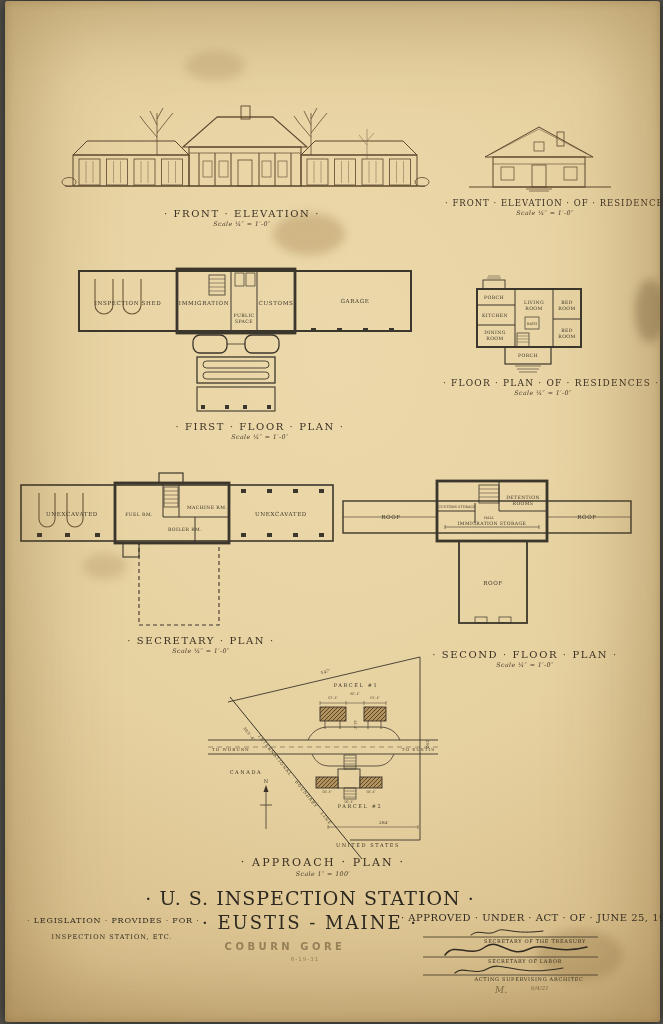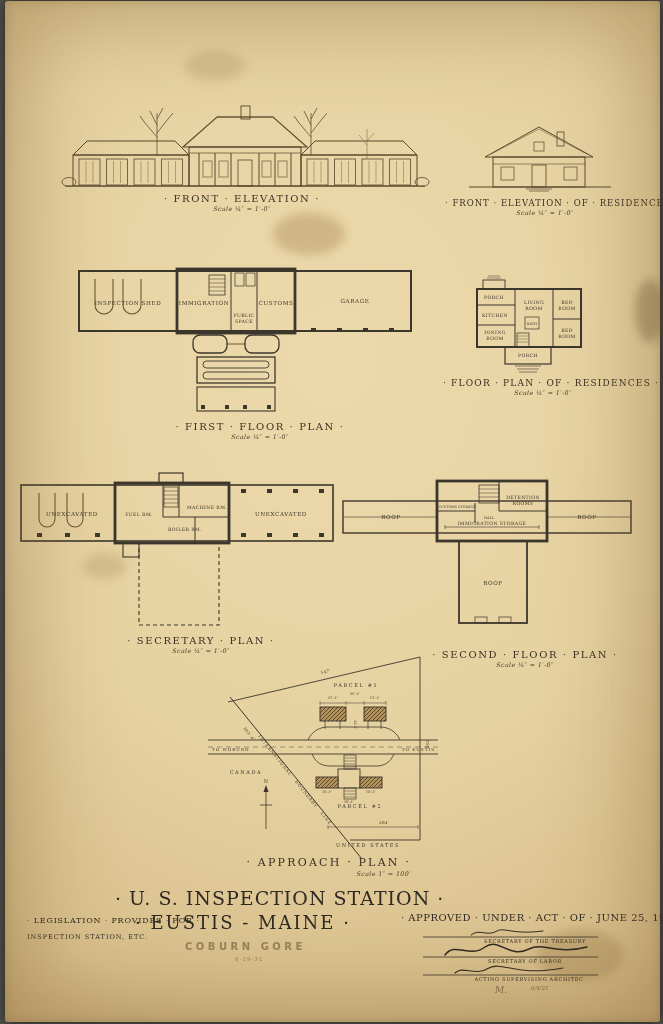--- a/index.html
+++ b/index.html
@@ -18,21 +18,21 @@
   .ft2{font-size:6.3px;font-style:italic;letter-spacing:.4px;margin-top:1px;color:#4a3d2c;}
   svg{position:absolute;overflow:visible;}
   svg text{font-family:"DejaVu Serif","Liberation Serif",serif;fill:#3d372b;}
   .roomlbl{font-size:5.6px;letter-spacing:.6px;text-anchor:middle;}
   .roomsm{font-size:4.6px;letter-spacing:.4px;text-anchor:middle;}
   .maplbl{font-size:5px;letter-spacing:1.6px;text-anchor:middle;}
   .dim{font-size:4.2px;letter-spacing:.3px;text-anchor:middle;fill:#473d2d;}
   .dimtiny{font-size:3.4px;text-anchor:middle;fill:#473d2d;}
   .ink{stroke:#3c372c;fill:none;}
   .elev{stroke:#5a482f;fill:none;}
-  .title-block{position:absolute;text-align:left;color:#2e2a22;}
+  .title-block{position:absolute;text-align:center;color:#2e2a22;}
   #title1{left:110px;top:886px;width:390px;font-size:19px;letter-spacing:1px;white-space:nowrap;}
   #title2{left:130px;top:911px;width:350px;font-size:18px;letter-spacing:2px;white-space:nowrap;}
   .pencil{color:#97825a;font-family:"DejaVu Sans","Liberation Sans",sans-serif;}
   #pencil-note{left:180px;top:940px;width:200px;font-size:10px;letter-spacing:3.5px;font-weight:bold;}
   #pencil-date{left:230px;top:955px;width:140px;font-size:5.5px;letter-spacing:1px;}
   #legislation{left:22px;top:915px;width:170px;}
   #legislation .l1{font-size:8px;letter-spacing:.8px;white-space:nowrap;}
   #legislation .l2{font-size:6.5px;letter-spacing:1px;margin-top:8px;}
   #approval-line{left:396px;top:911px;width:262px;font-size:10px;letter-spacing:.5px;white-space:nowrap;}
   .sigtitle{font-size:5px;letter-spacing:.7px;text-anchor:middle;fill:#352f25;}
@@ -93,21 +93,21 @@
       <path class="elev" d="M138 64 V97 M154 64 V97 M170 64 V97 M198 64 V97 M214 64 V97 M230 64 V97" stroke-width="1"></path>
       <rect class="elev" x="177" y="71" width="14" height="26" fill="#c3aa72" stroke-width=".8"></rect>
       <rect class="elev" x="142" y="72" width="9" height="16" fill="#cdb67f" stroke-width=".6"></rect>
       <rect class="elev" x="158" y="72" width="9" height="16" fill="#cdb67f" stroke-width=".6"></rect>
       <rect class="elev" x="201" y="72" width="9" height="16" fill="#cdb67f" stroke-width=".6"></rect>
       <rect class="elev" x="217" y="72" width="9" height="16" fill="#cdb67f" stroke-width=".6"></rect>
     </g>
     <ellipse class="elev" cx="8" cy="93" rx="7" ry="4.5" stroke-width=".8"></ellipse>
     <ellipse class="elev" cx="361" cy="93" rx="7" ry="4.5" stroke-width=".8"></ellipse>
   </svg>
-  <div class="figtitle" style="left:137px;top:192px;">
+  <div class="figtitle" style="left:137px;top:207px;">
     <div class="ft1">· FRONT · ELEVATION ·</div>
     <div class="ft2">Scale ¼″ = 1′-0″</div>
   </div>
 
   <svg class="abs" style="left:458px;top:116px;" width="152" height="78" viewBox="0 0 152 78">
     <path class="elev" d="M6 70 H148" stroke-width="1"></path>
     <rect class="elev" x="94" y="15" width="7" height="14" fill="#c9b27a" stroke-width=".8"></rect>
     <polygon class="elev" points="22,40 76,10 130,40" fill="#dcc892" stroke-width="1"></polygon>
     <path class="elev" d="M28 37 L76 12 L124 37" stroke-width=".5"></path>
     <rect class="elev" x="30" y="40" width="92" height="30" fill="#e3d09e" stroke-width="1"></rect>
@@ -304,21 +304,21 @@
     <text class="dim" x="218" y="100" transform="rotate(90 218 100)">292′</text>
     <text class="dim" x="176" y="179">264′</text>
     <text class="dimtiny" x="125" y="54">63′-4″</text>
     <text class="dimtiny" x="147" y="50">86′-4″</text>
     <text class="dimtiny" x="167" y="54">63′-4″</text>
     <text class="dimtiny" x="146" y="80" transform="rotate(90 146 80)">43′-4″</text>
     <text class="dimtiny" x="119" y="148">50′-4″</text>
     <text class="dimtiny" x="141" y="158">50′-4″</text>
     <text class="dimtiny" x="163" y="148">50′-4″</text>
   </svg>
-  <div class="figtitle" style="left:206px;top:855px;text-align:right;">
+  <div class="figtitle" style="left:218px;top:855px;">
     <div class="ft1 big">· APPROACH · PLAN ·</div>
     <div class="ft2">Scale 1″ = 100′</div>
   </div>
 
   <div class="title-block" id="title1">·  U. S. INSPECTION  STATION  ·</div>
   <div class="title-block" id="title2">·  EUSTIS - MAINE  ·</div>
   <div class="title-block pencil" id="pencil-note">COBURN  GORE</div>
   <div class="title-block pencil" id="pencil-date">6-19-31</div>
 
   <div class="title-block" id="legislation">

